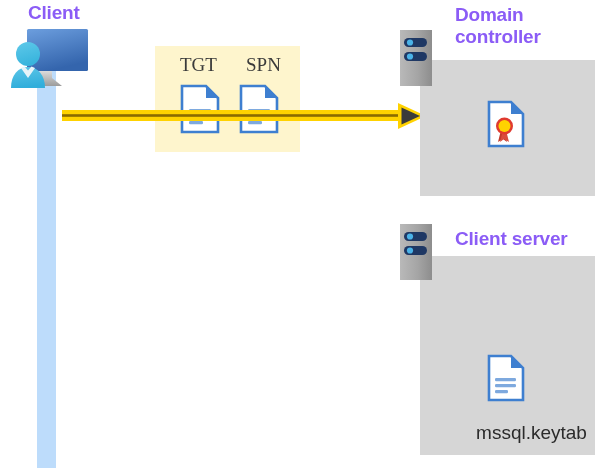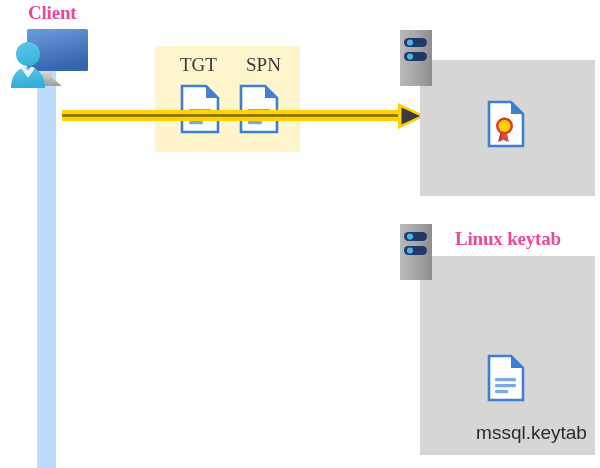--- a/index.html
+++ b/index.html
@@ -27,24 +27,23 @@
     left: 37px;
     top: 62px;
     width: 19px;
     height: 406px;
     background: #bddcfb;
   }
 
   
   .title {
     font-weight: bold;
-    color: #ec4899;
+    color: #8b5cf6;
     letter-spacing: -0.2px;
     line-height: 1.18;
-    font-family: Liberation Serif, serif;
   }
   .title-client {
     left: 28px;
     top: 2px;
     font-size: 19px;
   }
   .title-dc {
     left: 455px;
     top: 4px;
     font-size: 19px;
@@ -229,21 +228,22 @@
       </defs>
       <rect x="0" y="0" width="32" height="56" fill="url(#srvGradA)"></rect>
       <rect x="4" y="8" width="23" height="9" rx="4.5" fill="#1F3864"></rect>
       <circle cx="10" cy="12.5" r="3.1" fill="#4AB3E8"></circle>
       <rect x="4" y="22" width="23" height="9" rx="4.5" fill="#1F3864"></rect>
       <circle cx="10" cy="26.5" r="3.1" fill="#4AB3E8"></circle>
     </svg>
   </div>
 
   <div class="abs title title-dc">
-    <br>
+    <span>Domain</span><br>
+    <span>controller</span>
   </div>
 
   <div class="abs cert-icon">
     <svg width="38" height="48" viewBox="0 0 38 48">
       <path d="M2 2 h22 l12 12 v32 H2 z" fill="#ffffff" stroke="#3E7FD0" stroke-width="2.6"></path>
       <path d="M24 2 l12 12 h-12 z" fill="#3E7FD0"></path>
 
       <path d="M14 30 l-3 12 l5 -3 l4 3 l-3 -12 z" fill="#C0392B"></path>
       <path d="M19 30 l3 12 l-5 -3 l-4 3 l3 -12 z" fill="#D94C3D"></path>
 
@@ -257,21 +257,21 @@
   <div class="abs server-icon server-linux">
     <svg width="32" height="56" viewBox="0 0 32 56">
       <rect x="0" y="0" width="32" height="56" fill="url(#srvGradA)"></rect>
       <rect x="4" y="8" width="23" height="9" rx="4.5" fill="#1F3864"></rect>
       <circle cx="10" cy="12.5" r="3.1" fill="#4AB3E8"></circle>
       <rect x="4" y="22" width="23" height="9" rx="4.5" fill="#1F3864"></rect>
       <circle cx="10" cy="26.5" r="3.1" fill="#4AB3E8"></circle>
     </svg>
   </div>
 
-  <div class="abs title title-linux">Linux keytab</div>
+  <div class="abs title title-linux">Client server</div>
 
 
   <div class="abs keytab-icon">
     <svg width="38" height="48" viewBox="0 0 38 48">
       <path d="M2 2 h22 l12 12 v32 H2 z" fill="#ffffff" stroke="#3E7FD0" stroke-width="2.6"></path>
       <path d="M24 2 l12 12 h-12 z" fill="#3E7FD0"></path>
       <g fill="#7EA9DE">
         <rect x="8" y="24" width="21" height="3.2" rx="1.2"></rect>
         <rect x="8" y="30" width="21" height="3.2" rx="1.2"></rect>
         <rect x="8" y="36" width="13" height="3.2" rx="1.2"></rect>

